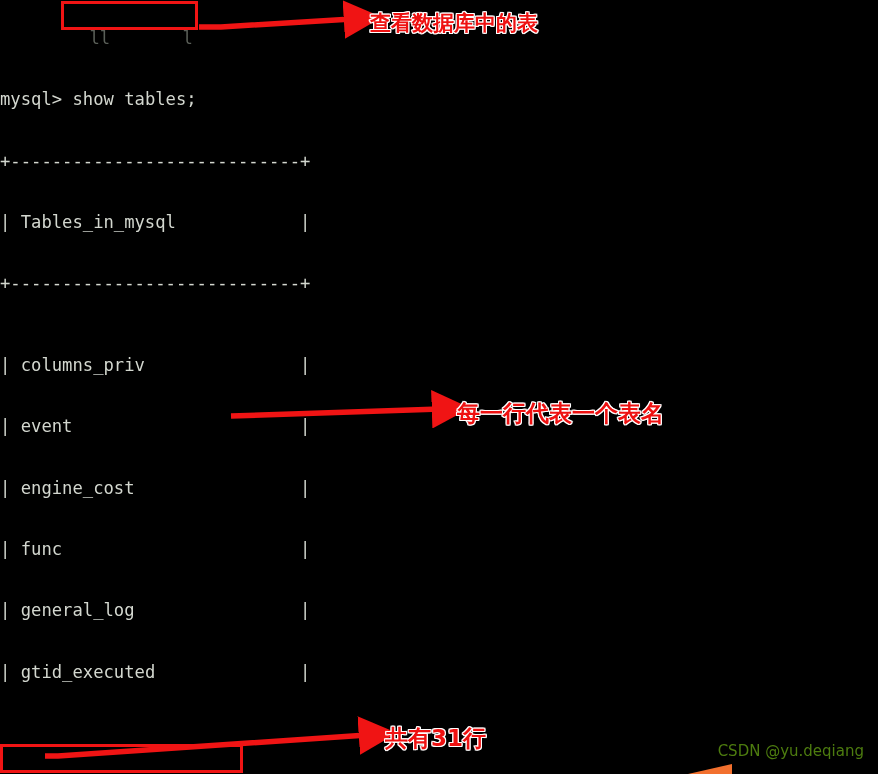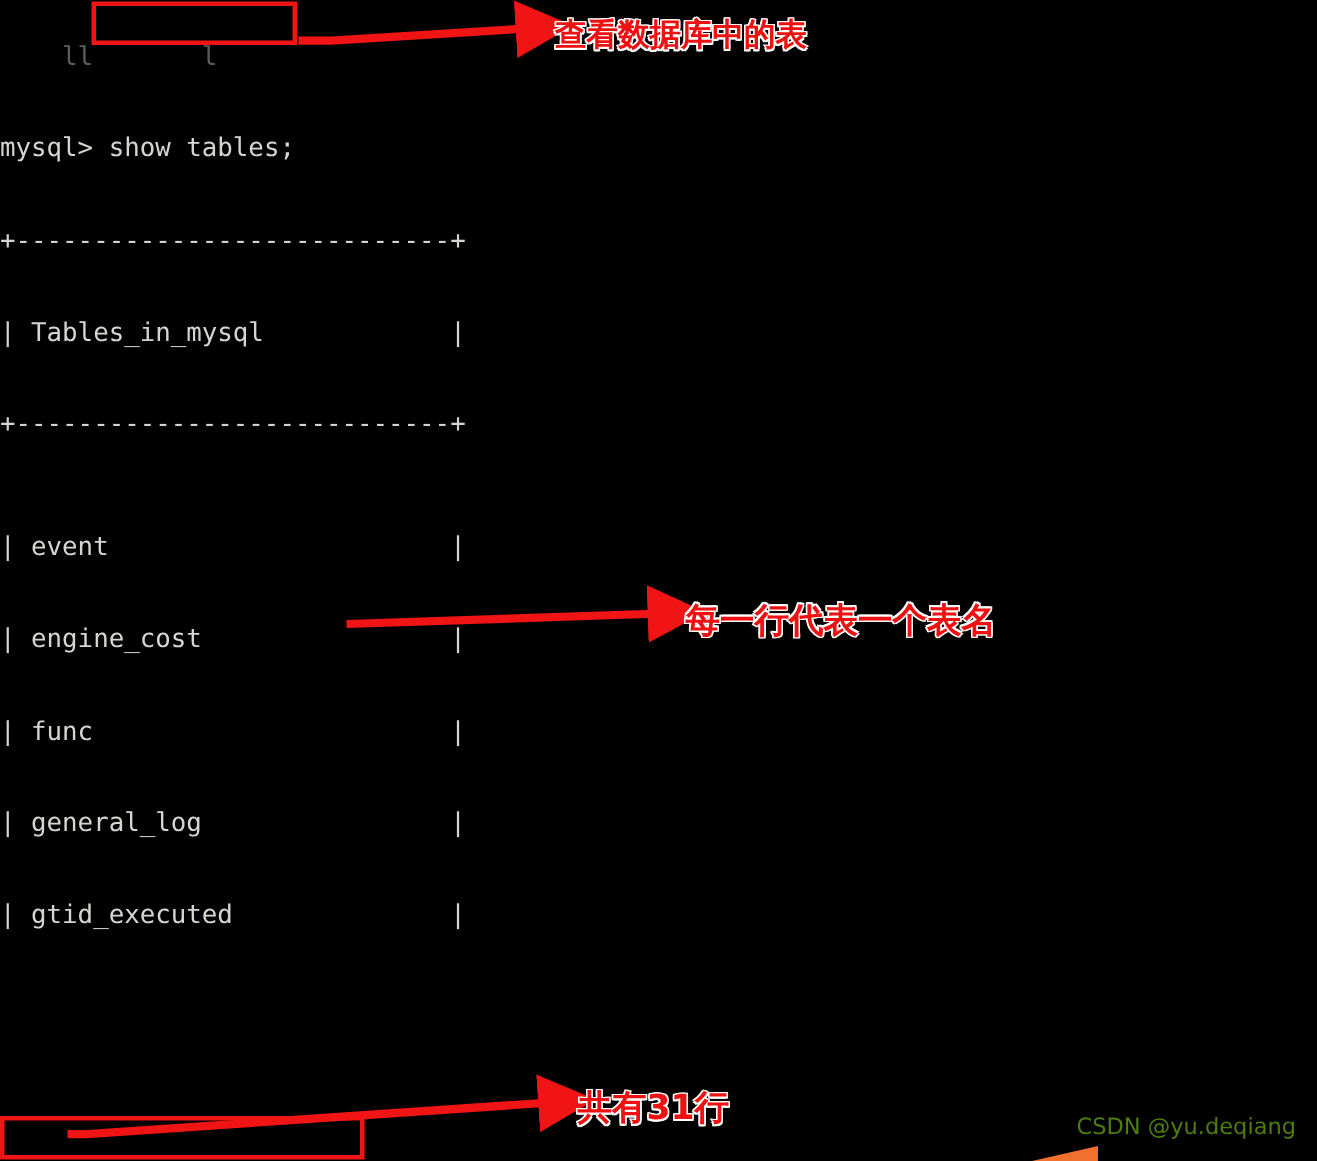--- a/index.html
+++ b/index.html
@@ -30,20 +30,21 @@
     white-space: pre;
     user-select: text;
   }
   .tline {
     height: 20.45px;
     white-space: pre;
   }
   .clip-top {
     
     color: #5a5f58;
+    margin-left: 48px;
   }
 
   
   .redbox {
     position: absolute;
     border: 3px solid #f01414;
     box-sizing: border-box;
     pointer-events: none;
   }
   #box-cmd {
@@ -131,20 +132,21 @@
 
 <div id="screen">
 
   <div id="terminal">
     <div class="tline clip-top">    ll       l</div>
     <div class="tline"><span>mysql&gt;</span><span> show tables;</span></div>
     <div class="tline">+----------------------------+</div>
     <div class="tline">| Tables_in_mysql            |</div>
     <div class="tline">+----------------------------+</div>
 
+    <div class="tline">| <span>columns_priv</span>               |</div>
     <div class="tline">| <span>event</span>                      |</div>
     <div class="tline">| <span>engine_cost</span>                |</div>
     <div class="tline">| <span>func</span>                       |</div>
     <div class="tline">| <span>general_log</span>                |</div>
     <div class="tline">| <span>gtid_executed</span>              |</div>
     
     
     
     
     

